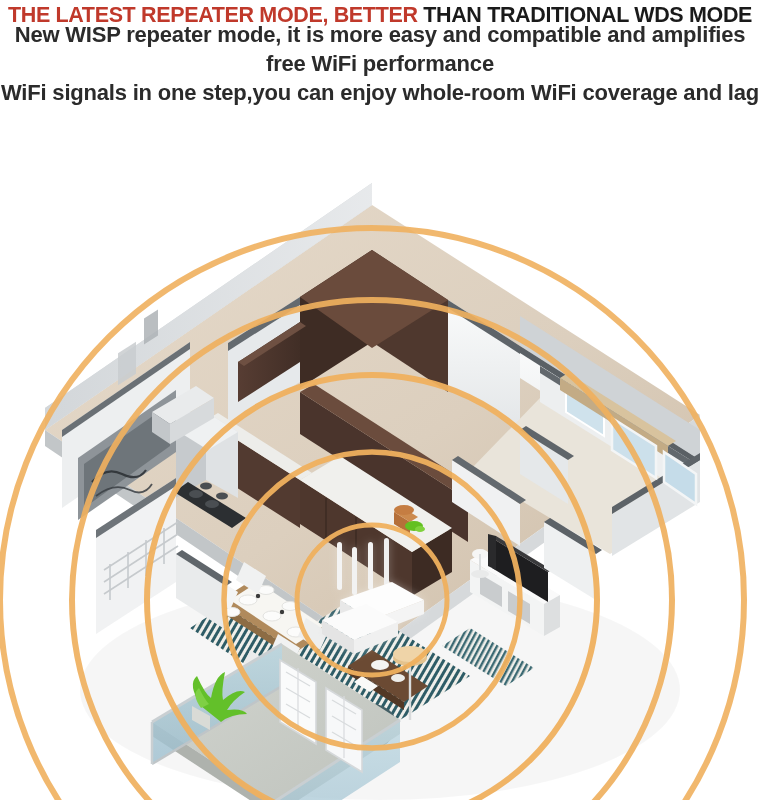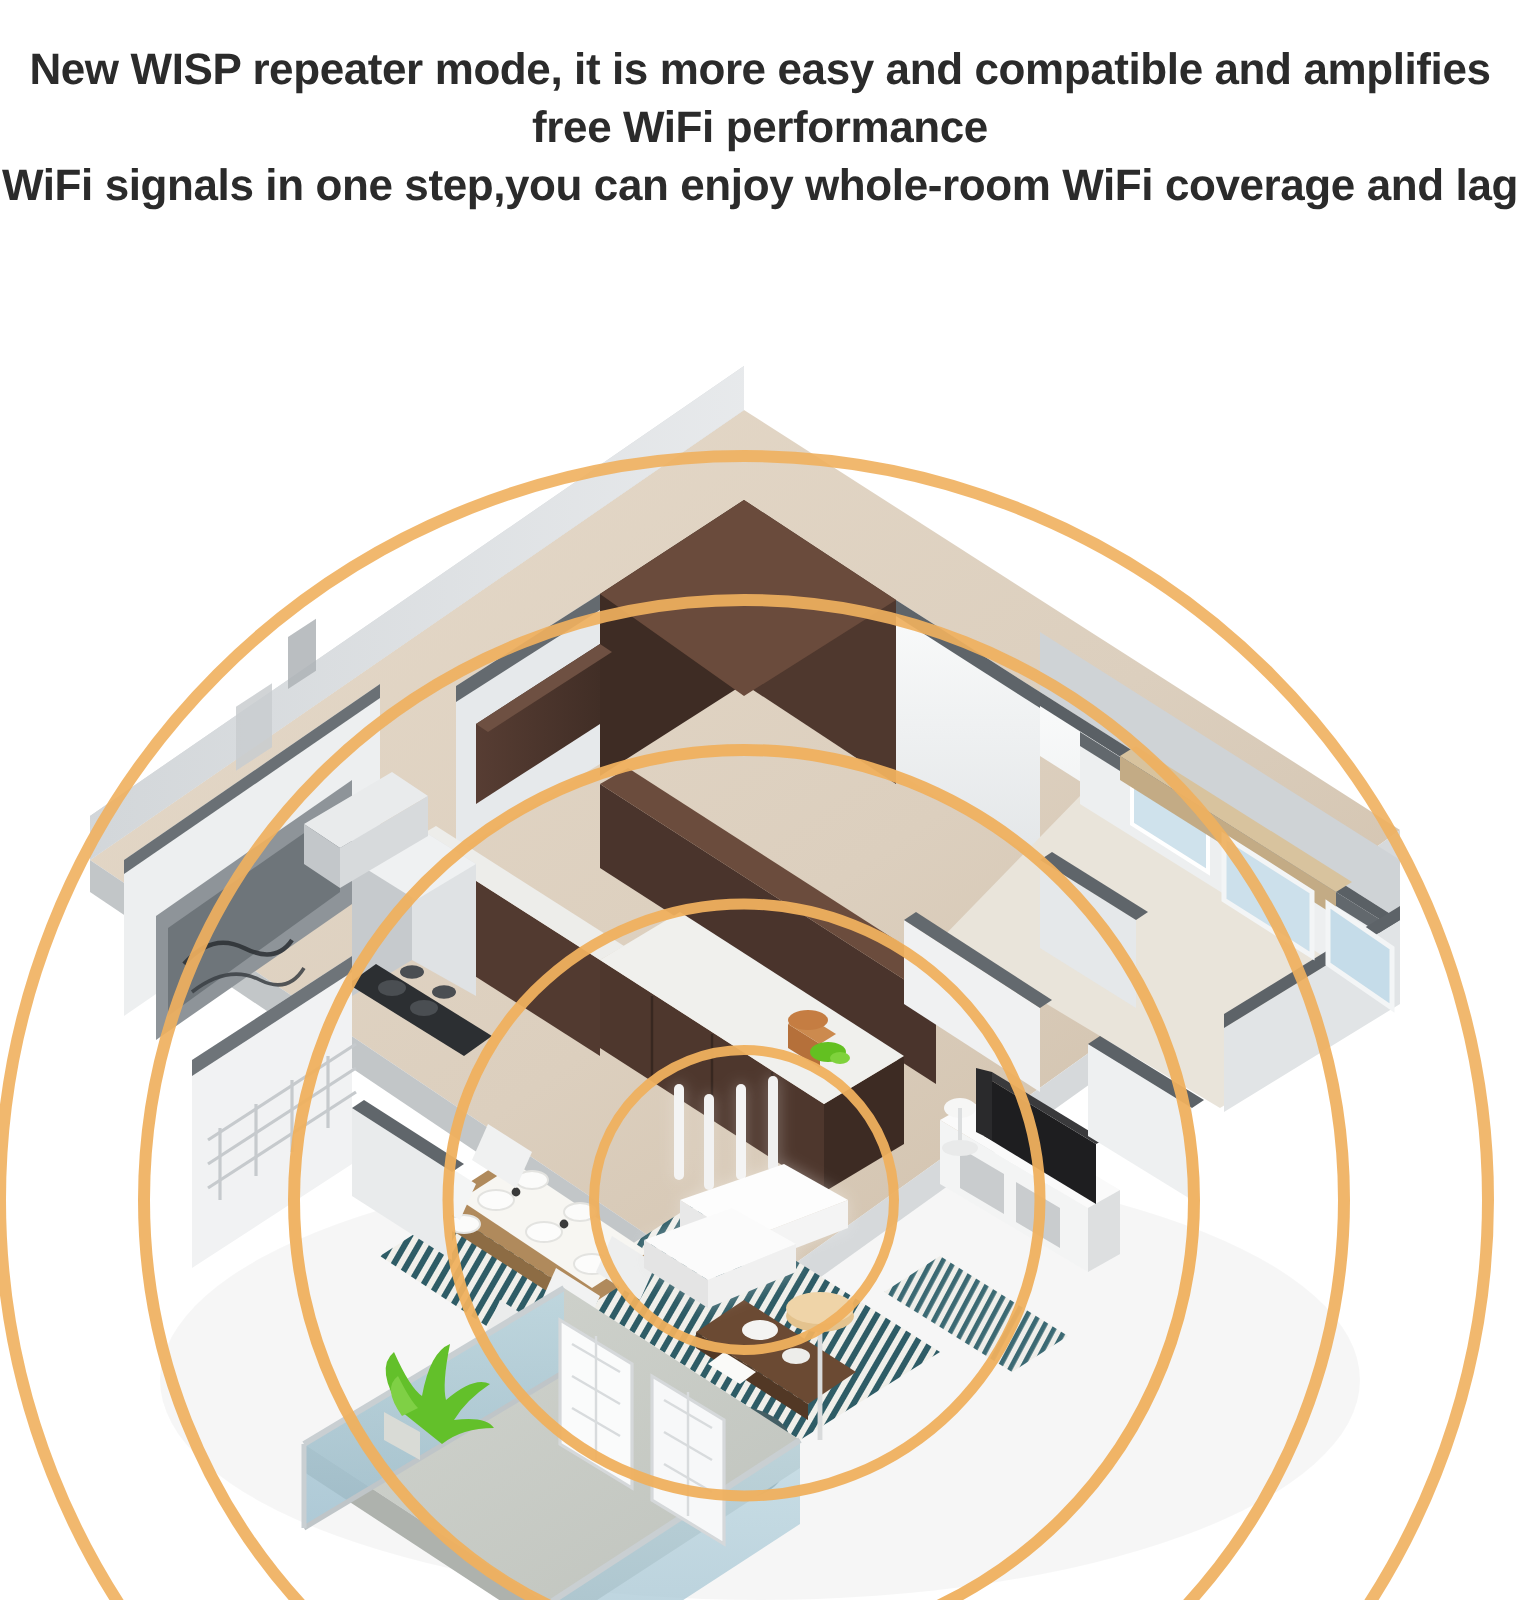--- a/index.html
+++ b/index.html
@@ -60,20 +60,23 @@
     overflow: hidden;
     background: #ffffff;
   }
   #scene svg { display: block; }
 </style>
 </head>
 <body>
 
 <div id="page">
 
+  <div class="headline">
+    <span class="hl-red" style="color: rgb(192, 57, 43);">THE LATEST REPEATER MODE, BETTER</span><span class="hl-black" style="color: rgb(26, 26, 26);"> THAN TRADITIONAL WDS MODE</span>
+  </div>
 
   <div class="subcopy" style="color: rgb(43, 43, 43);">
     <span class="sc-line">New WISP repeater mode, it is more easy and compatible and amplifies</span>
     <span class="sc-line">free WiFi  performance</span>
     <span class="sc-line">WiFi signals in one step,you can enjoy whole-room WiFi coverage and lag</span>
   </div>
 
   <div id="scene" style="background: rgb(255, 255, 255);">
     <svg width="760" height="670" viewBox="0 0 760 670" xmlns="http://www.w3.org/2000/svg">
         <title>Isometric 3D cutaway of an apartment with concentric WiFi signal rings radiating from a white router in the living room</title>

